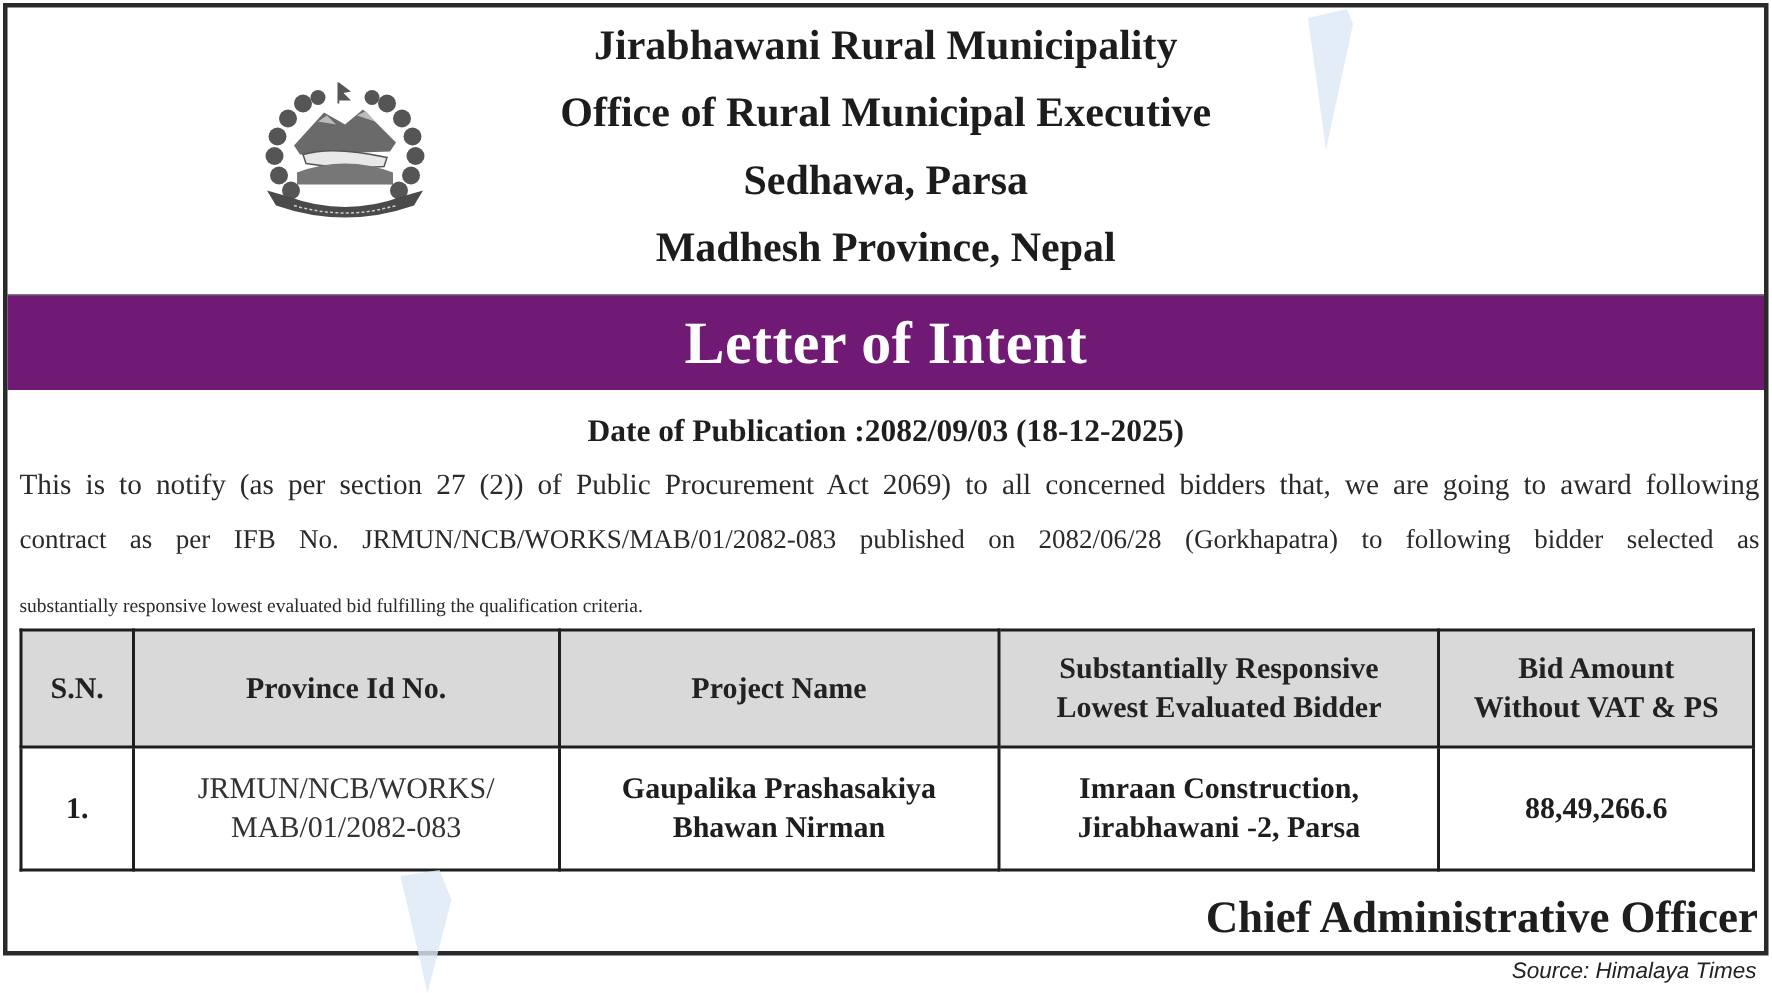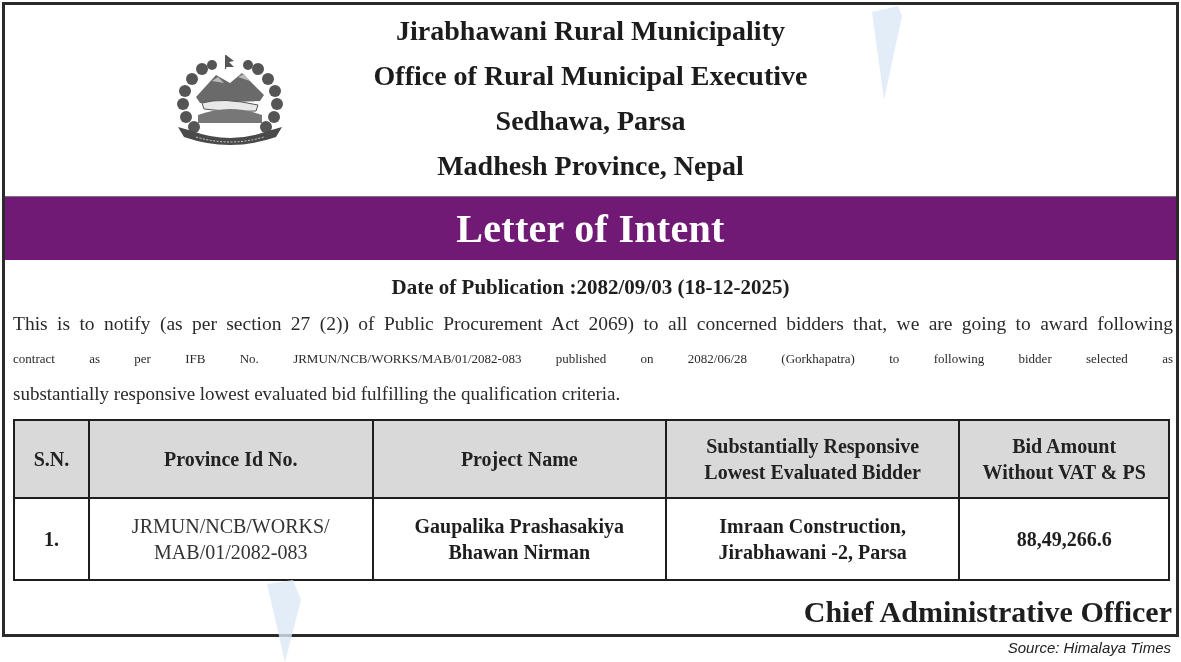--- a/index.html
+++ b/index.html
@@ -73,22 +73,22 @@
   </div>
 
   <div class="title-bar">
     <span>Letter of Intent</span>
   </div>
 
   <div class="date-line">Date of Publication :2082/09/03 (18-12-2025)</div>
 
   <div class="para">
     <div class="pl justify" style="top:0px">This is to notify (as per section 27 (2)) of Public Procurement Act 2069) to all concerned bidders that, we are going to award following</div>
-    <div class="pl justify" style="top:35px; font-size:13px;">contract as per IFB No. JRMUN/NCB/WORKS/MAB/01/2082-083 published on 2082/06/28 (Gorkhapatra) to following bidder selected as</div>
-    <div class="pl" style="top:70px; font-size:19px;">substantially responsive lowest evaluated bid fulfilling the qualification criteria.</div>
+    <div class="pl justify" style="top:35px; font-size:18px;">contract as per IFB No. JRMUN/NCB/WORKS/MAB/01/2082-083 published on 2082/06/28 (Gorkhapatra) to following bidder selected as</div>
+    <div class="pl" style="top:80px; font-size:13px;">substantially responsive lowest evaluated bid fulfilling the qualification criteria.</div>
   </div>
 
   <table class="award">
     <colgroup>
       <col style="width:75px">
       <col style="width:284px">
       <col style="width:294px">
       <col style="width:294px">
       <col style="width:210px">
     </colgroup>

